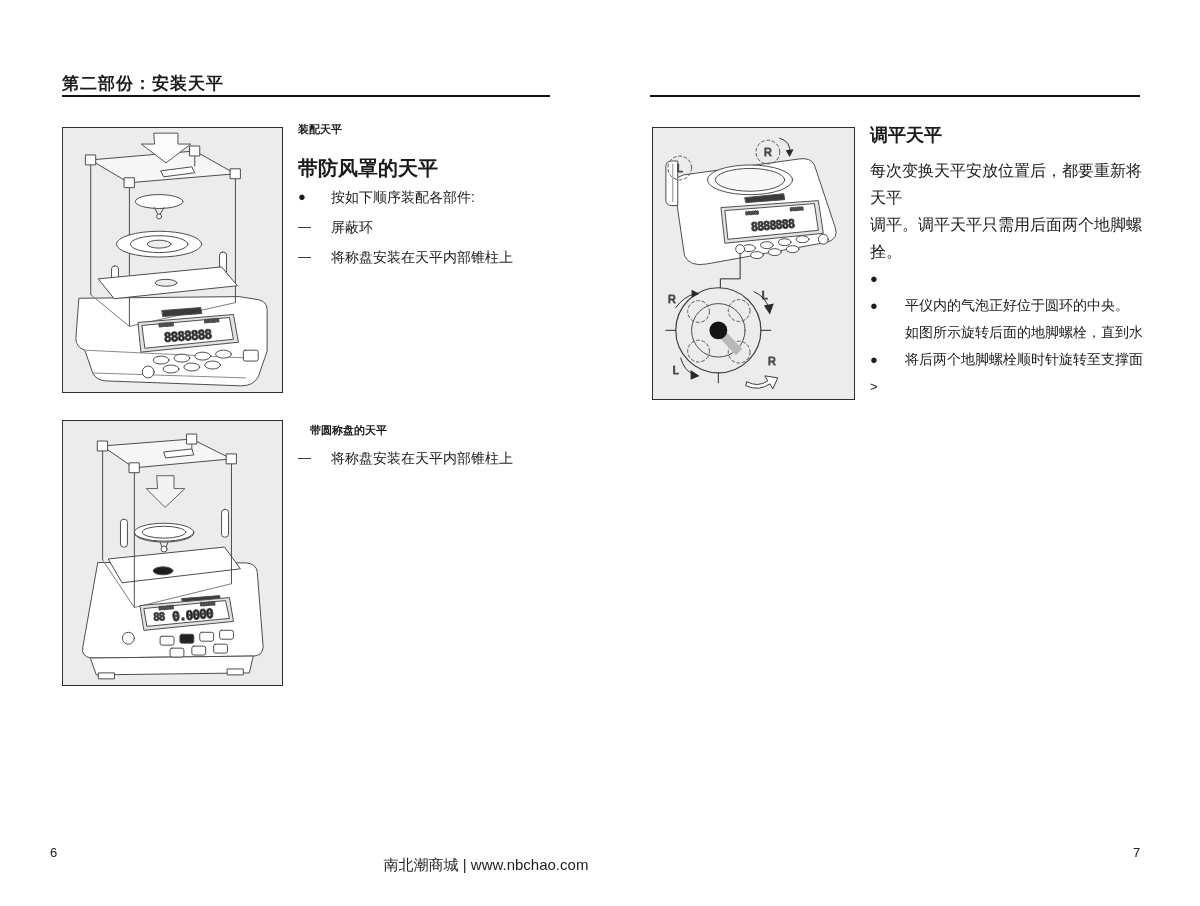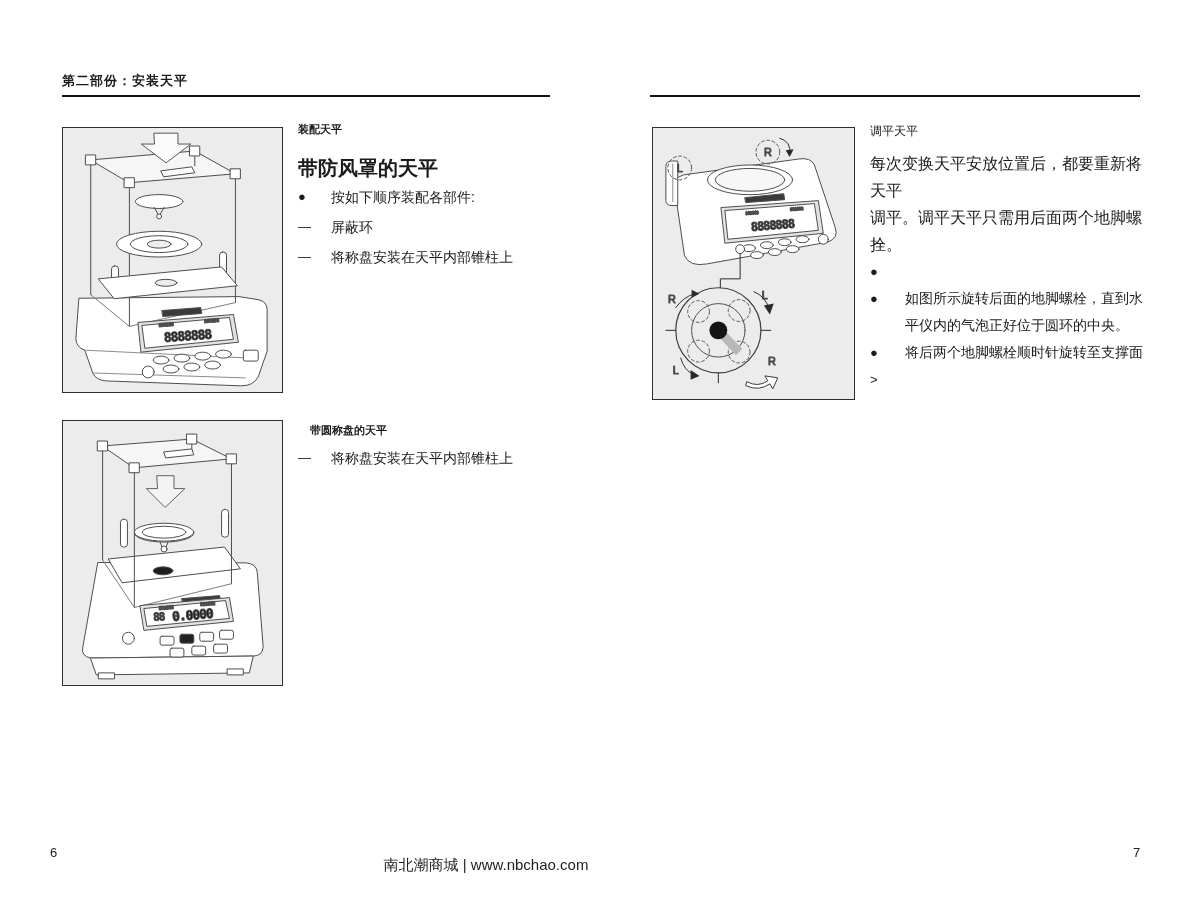--- a/index.html
+++ b/index.html
@@ -3,42 +3,42 @@
 <meta charset="utf-8">
 <style>
   html,body{margin:0;padding:0;}
   body{
     width:1200px;height:906px;background:#ffffff;position:relative;
     font-family:"Liberation Sans","DejaVu Sans",sans-serif;color:#1b1b1b;
     overflow:hidden;
   }
   .abs{position:absolute;}
   
-  .section-title{left:62px;top:72px;font-size:13px;font-weight:bold;letter-spacing:1px;}
+  .section-title{left:62px;top:72px;font-size:17px;font-weight:bold;letter-spacing:1px;}
   .rule{height:2px;background:#141414;}
   .rule-left{left:62px;top:95px;width:488px;}
   .rule-right{left:650px;top:95px;width:490px;}
   
   .figbox{background:#ececec;border:1.5px solid #2e2e2e;box-sizing:border-box;}
   .fig1{left:62px;top:127px;width:221px;height:266px;}
   .fig2{left:62px;top:420px;width:221px;height:266px;}
   .fig3{left:652px;top:127px;width:203px;height:273px;}
   .figbox svg{width:100%;height:100%;display:block;}
   
   .blk-title{font-size:11px;font-weight:bold;}
   .blk-sub{font-size:20px;font-weight:bold;}
   .t1-title{left:298px;top:122px;}
   .t1-sub{left:298px;top:155px;}
   .t1-items{left:298px;top:182px;width:300px;}
   .t2-title{left:310px;top:423px;}
   .t2-items{left:298px;top:443px;width:300px;}
   .row{display:flex;font-size:14px;line-height:30px;}
   .row .marker{width:33px;flex:none;font-size:13px;}
   .rightcol{left:870px;top:123px;width:280px;}
-  .r-title{font-size:12px;font-weight:normal;margin:0 0 10px 0;}
+  .r-title{font-size:18px;font-weight:bold;margin:0 0 10px 0;}
   .r-line{font-size:16px;line-height:27px;}
   .r-item{display:flex;font-size:14px;line-height:27px;}
   .r-item .marker{width:35px;flex:none;font-size:13px;}
   
   .pagenum{font-size:13px;color:#222;}
   .pn-left{left:50px;top:845px;}
   .pn-right{left:1133px;top:845px;}
   .credit{left:0;top:856px;width:972px;text-align:center;font-size:15px;color:#1e1e1e;}
   
   svg text{font-family:"Liberation Sans","DejaVu Sans",sans-serif;fill:#222;}
@@ -269,22 +269,22 @@
 <div class="abs rightcol">
   <div class="r-title">调平天平</div>
   <div class="r-line">每次变换天平安放位置后，都要重新将天平</div>
   <div class="r-line">调平。调平天平只需用后面两个地脚螺拴。</div>
   <div class="r-item">
     <span class="marker">●</span>
   </div>
   <div class="r-item">
     <span class="marker">●</span>
     <span>
+      <span style="display:block">平仪内的气泡正好位于圆环的中央。</span>
       <span style="display:block">如图所示旋转后面的地脚螺栓，直到水</span>
-      <span style="display:block">平仪内的气泡正好位于圆环的中央。</span>
     </span>
   </div>
   <div class="r-item">
     <span class="marker">●</span>
     <span>将后两个地脚螺栓顺时针旋转至支撑面</span>
   </div>
   <div class="r-item">
     <span class="marker">&gt;</span>
   </div>
 </div>

